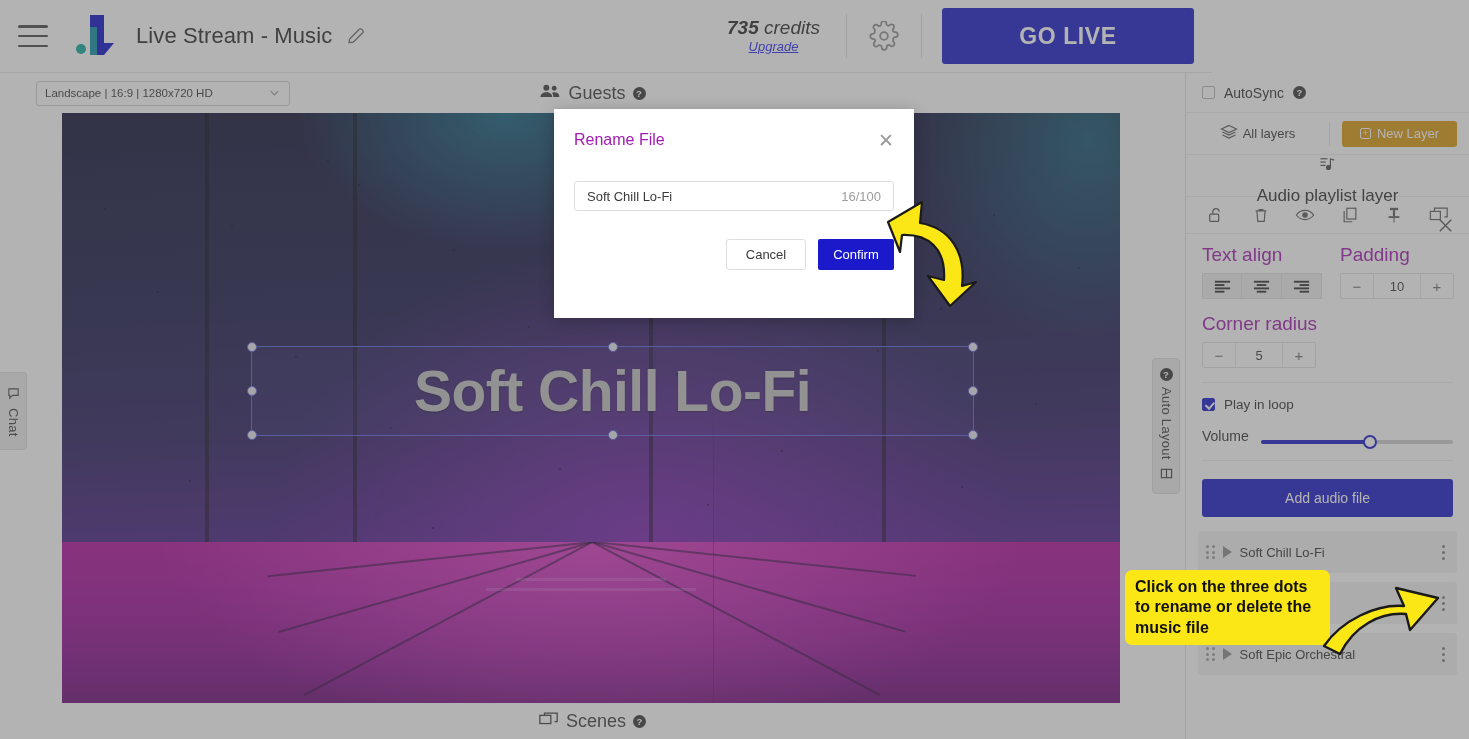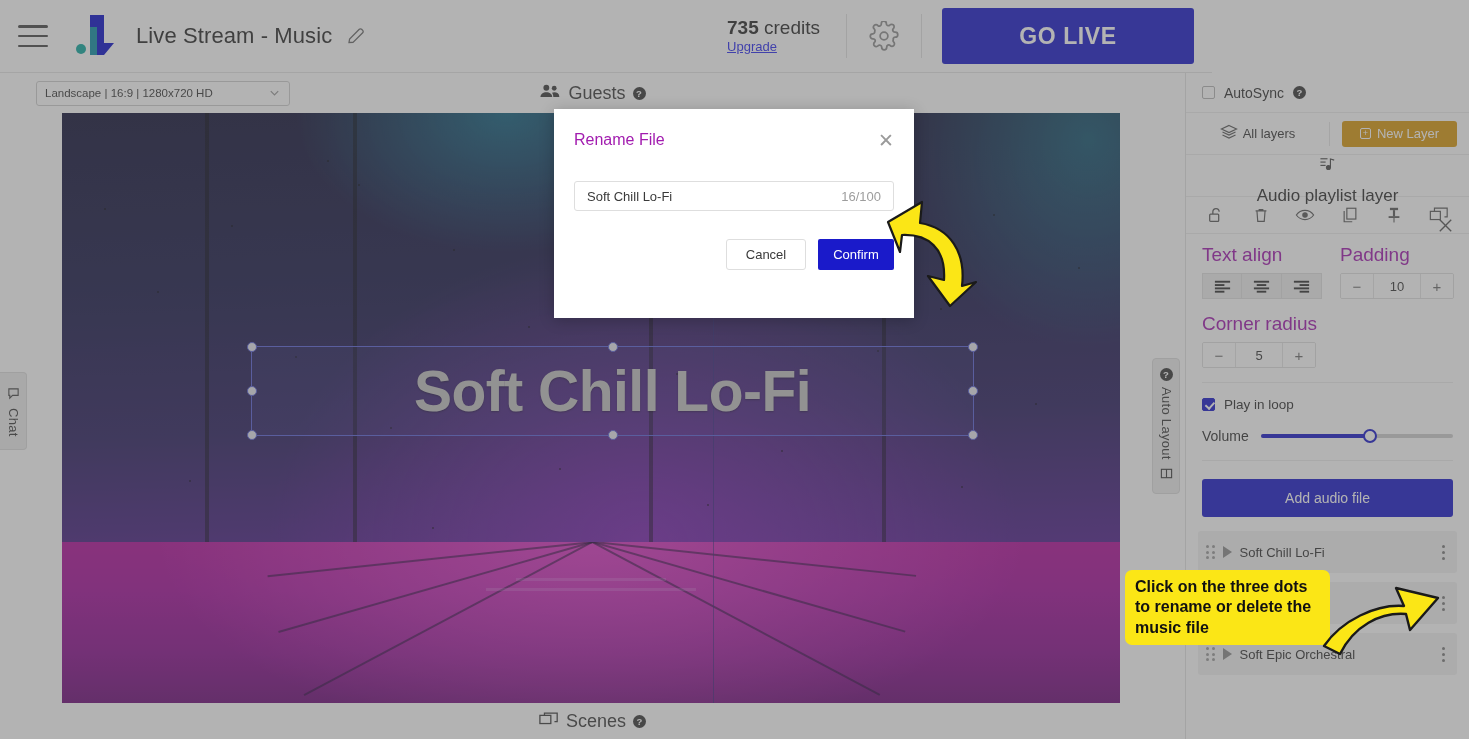--- a/index.html
+++ b/index.html
@@ -42,22 +42,23 @@
     margin-left: 14px;
     font-size: 22px; color: #2b2b2b; letter-spacing: .1px;
     white-space: nowrap;
   }
   .edit-pencil { margin-left: 14px; width: 20px; height: 20px; cursor: pointer; }
 
   .topbar-right {
     margin-left: auto; display: flex; align-items: center; height: 100%;
   }
   .credits-box {
-    text-align: left; padding: 0 26px;
+    text-align: center; padding: 0 26px;
     line-height: 1.15;
+    font-style: italic;
   }
   .credits-line { font-size: 19px; color: #2b2b2b; }
   .credits-num { font-weight: bold; }
   .upgrade-link {
     font-size: 13px; color: #2d2df0; text-decoration: underline; cursor: pointer;
     display: block; margin-top: 1px;
   }
   .divider-v { width: 1px; height: 44px; background: #e2e2e2; }
   .gear-btn { padding: 0 22px; cursor: pointer; display:flex; align-items:center; }
   .golive-btn {
@@ -261,21 +262,21 @@
   .stepper { display:flex; height:26px; border:1px solid #dfdfdf; border-radius:2px; overflow:hidden; width: 114px;}
   .stepper .sbtn { width: 32px; display:flex; align-items:center; justify-content:center; cursor:pointer; font-size:15px; color:#707070; background:#fff;}
   .stepper .sval { flex:1; display:flex; align-items:center; justify-content:center; font-size:13px; color:#3a3a3a; border-left:1px solid #e6e6e6; border-right:1px solid #e6e6e6;}
   .stepper.small { width: 114px; }
 
   .hr { height:1px; background:#ececec; margin: 14px 16px 0 16px; }
 
   .loop-row { display:flex; align-items:center; gap:9px; padding: 14px 16px 0 16px;}
   .loop-label { font-size: 13.5px; color:#333; }
 
-  .vol-row { display:flex; align-items:center; gap:12px; padding: 16px 16px 0 16px;}
+  .vol-row { display:flex; align-items:flex-end; gap:12px; padding: 16px 16px 0 16px;}
   .vol-label { font-size: 14px; color:#333; }
   .slider { flex:1; height: 4px; background:#cfcfcf; border-radius:2px; position:relative; cursor:pointer;}
   .slider .fill { position:absolute; left:0; top:0; height:100%; background:#1a1aca; border-radius:2px;}
   .slider .knob {
     position:absolute; top:50%; width:14px;height:14px;margin-top:-7px;margin-left:-7px;
     border-radius:50%; background:#fff; border:2px solid #1a1aca;
   }
 
   .addaudio {
     margin: 18px 16px 0 16px; height: 38px; background:#1a1aca; color:#fff;

